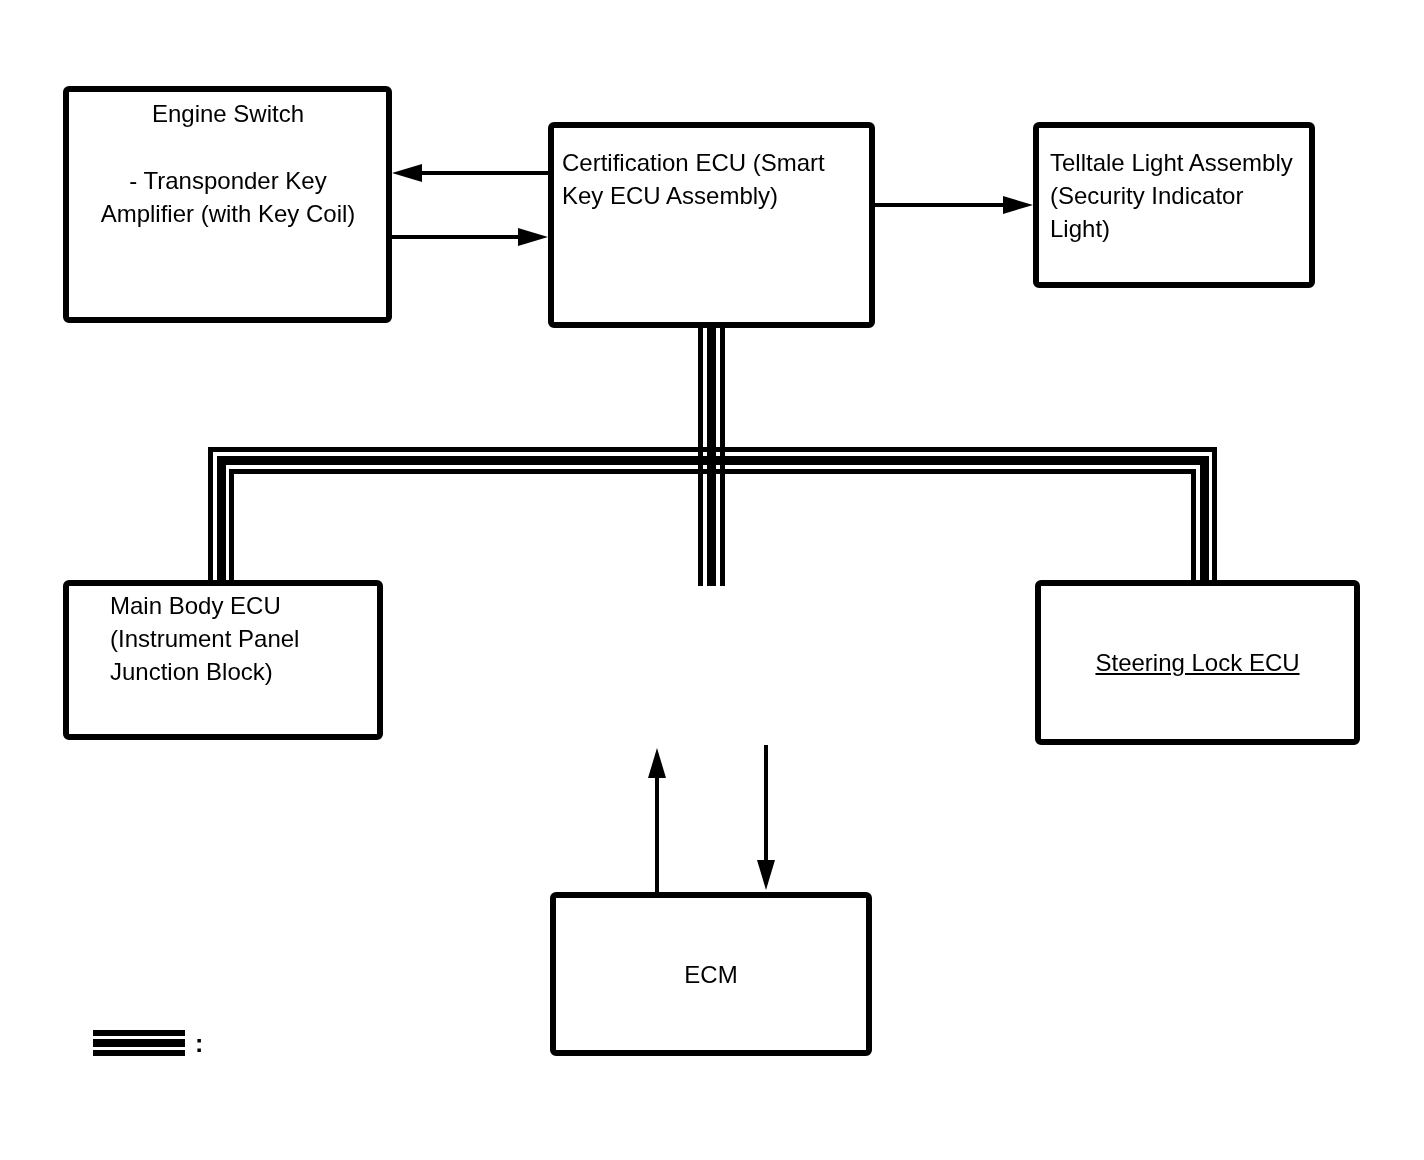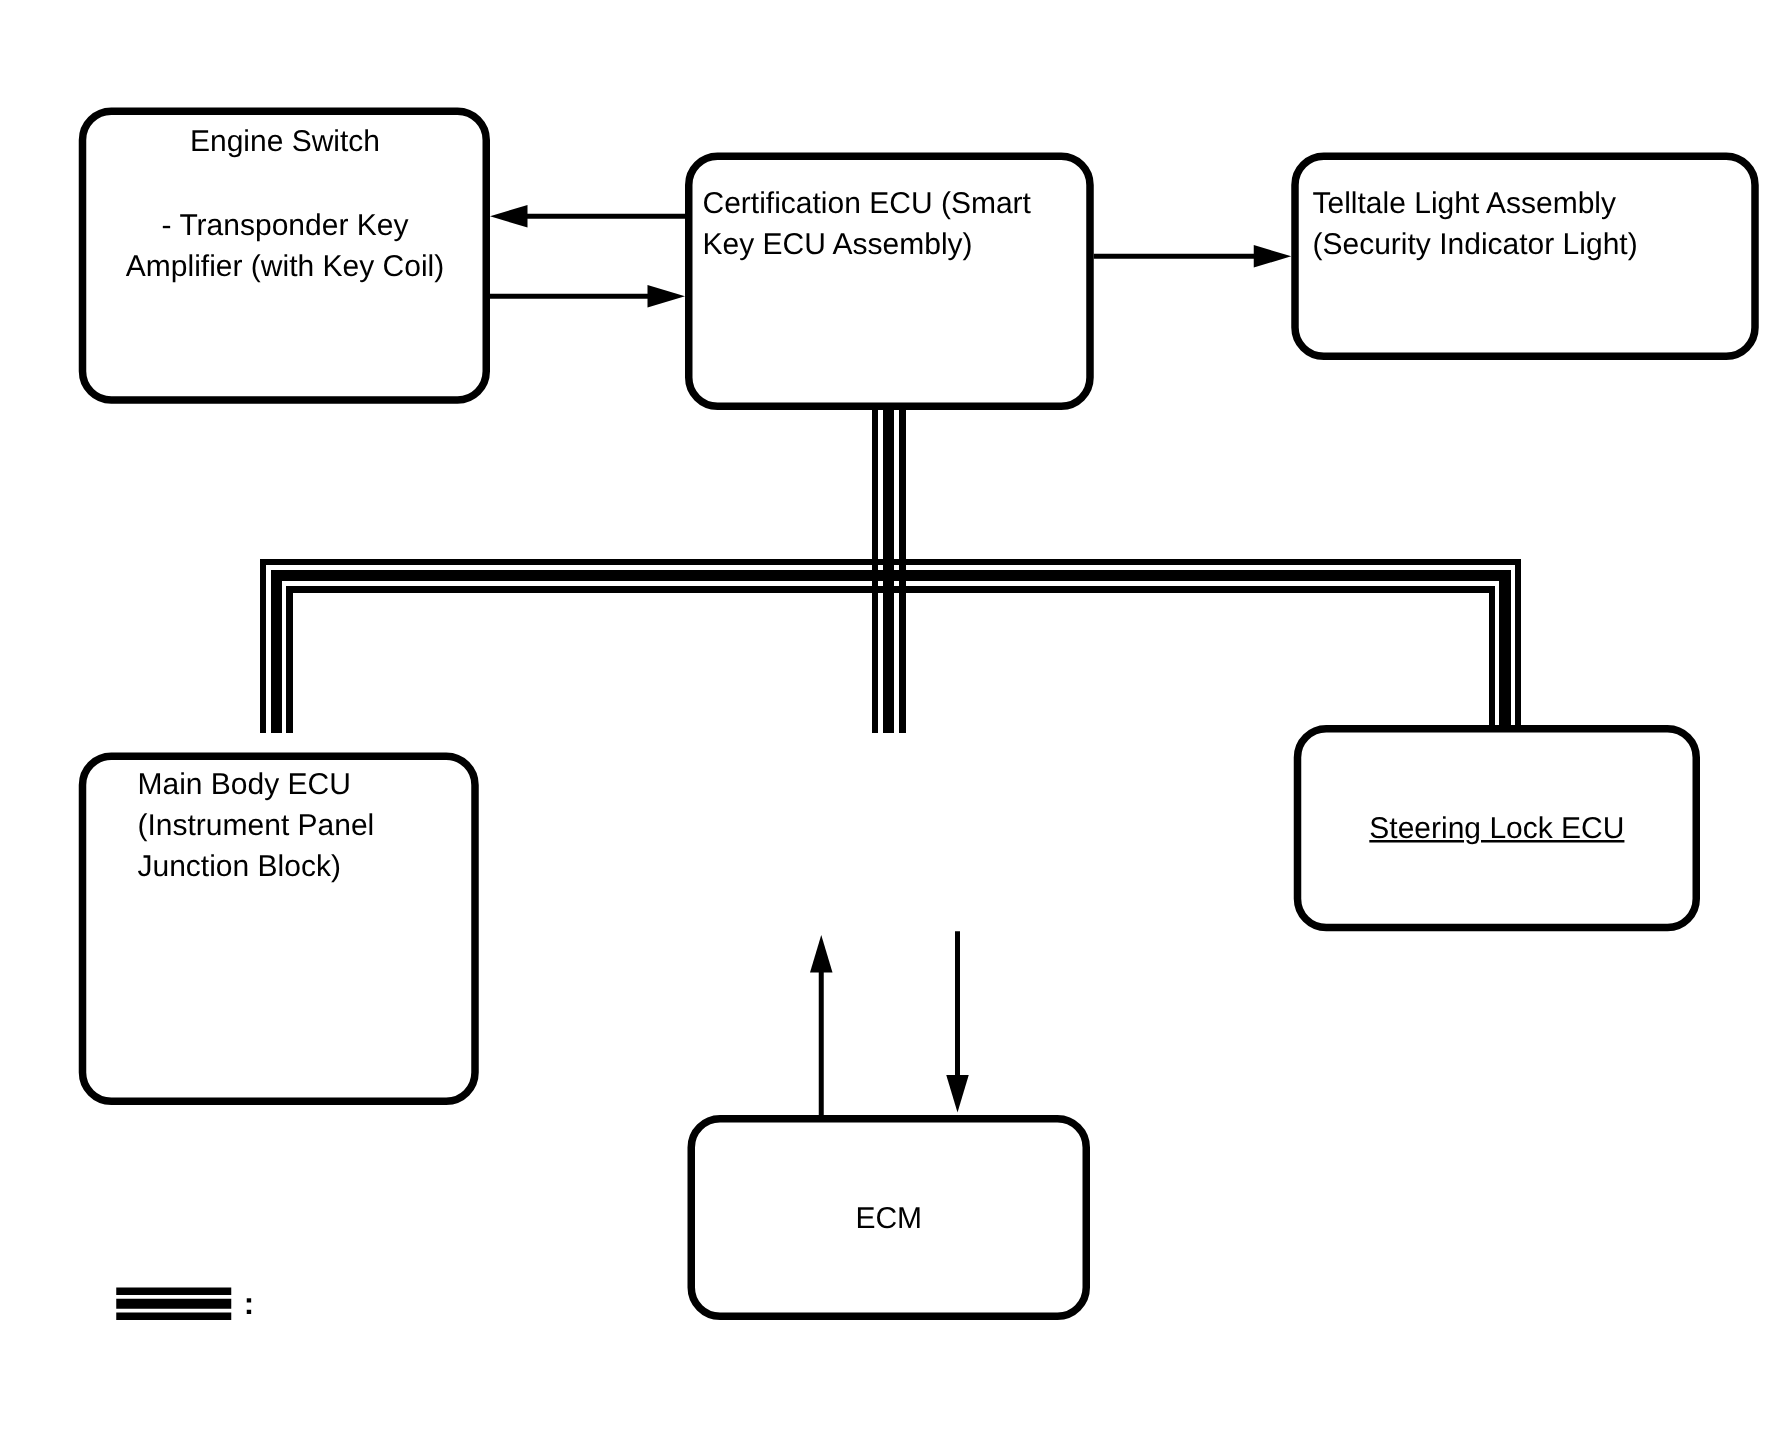--- a/index.html
+++ b/index.html
@@ -20,32 +20,32 @@
     position: absolute;
     left: 0;
     top: 0;
     width: 1424px;
     height: 1160px;
   }
   .node {
     position: absolute;
     background: #ffffff;
     border: 6px solid #000000;
-    border-radius: 26px;
+    border-radius: 6px;
     box-sizing: border-box;
     font-size: 24px;
     line-height: 33px;
   }
   .node .lbl { white-space: pre-line; }
   .n-engine   { left: 63px;   top: 86px;  width: 329px; height: 237px; padding: 5px 10px 0 11px; }
   .n-engine .ttl  { text-align: center; }
   .n-engine .body { margin-top: 34px; white-space: pre-line; text-align: center; }
   .n-cert     { left: 548px;  top: 122px; width: 327px; height: 206px; padding: 18px 4px 0 8px; }
-  .n-telltale { left: 1033px; top: 122px; width: 374px; height: 166px; padding: 18px 0 0 11px; }
-  .n-mainbody { left: 63px;   top: 580px; width: 320px; height: 282px; padding: 3px 8px 0 41px; margin-top: 22px; }
+  .n-telltale { left: 1033px; top: 122px; width: 282px; height: 166px; padding: 18px 0 0 11px; }
+  .n-mainbody { left: 63px;   top: 580px; width: 320px; height: 160px; padding: 3px 8px 0 41px; }
   .n-idcode   { left: 550px;  top: 580px; width: 322px; height: 165px; padding: 29px 4px 0 9px; }
   .n-steering { left: 1035px; top: 580px; width: 325px; height: 165px;
                 display: flex; align-items: center; justify-content: center; text-align: center; text-decoration: underline; }
   .n-ecm      { left: 550px;  top: 892px; width: 322px; height: 164px;
                 display: flex; align-items: center; justify-content: center; }
   .legend {
     position: absolute;
     left: 93px;
     top: 1028px;
     display: flex;

